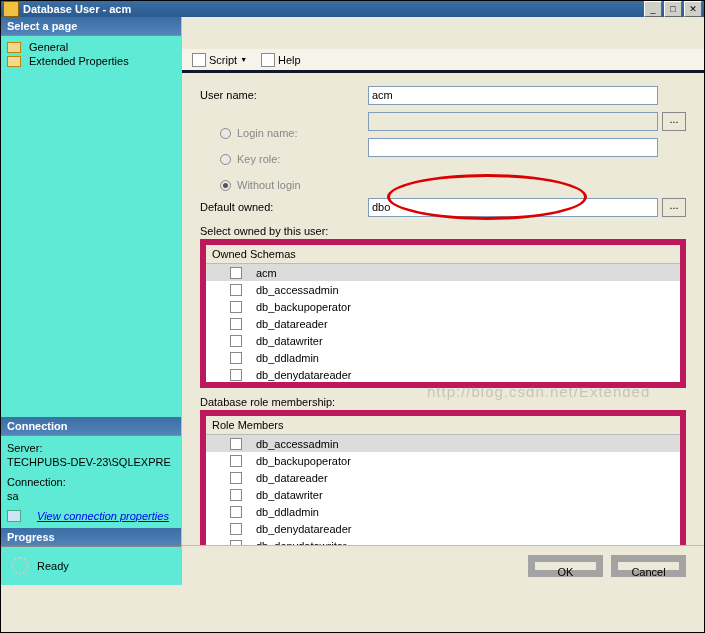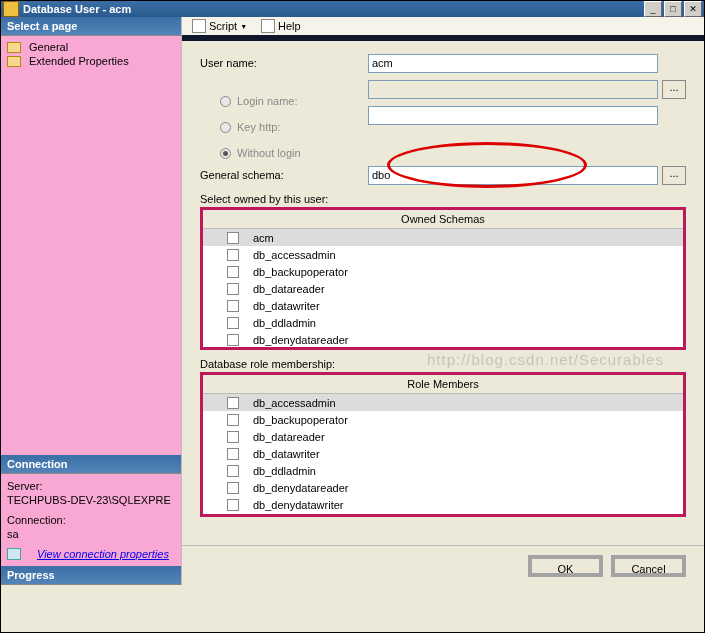--- a/index.html
+++ b/index.html
@@ -3,63 +3,63 @@
 <meta charset="utf-8">
 <style>
 * { box-sizing: border-box; margin: 0; padding: 0; font-family: Tahoma, sans-serif; font-size: 11px; }
 body { background: #ece9d8; width: 705px; height: 633px; overflow: hidden; border: 1px solid #000; }
 .titlebar { background: linear-gradient(#3a6ea5, #2a5a8f); height: 16px; display: flex; align-items: center; padding: 0 2px; color: #fff; }
 .titlebar .icon { width: 16px; height: 16px; background: #f0c040; border: 1px solid #8a6000; margin-right: 4px; }
 .titlebar .title { flex: 1; font-weight: bold; }
 .winbtns { display: flex; gap: 2px; }
 .winbtn { width: 18px; height: 16px; background: #d0d0c8; border: 1px solid #fff; border-right-color: #666; border-bottom-color: #666; font-size: 9px; text-align: center; line-height: 14px; cursor: pointer; color: #000; }
 .main { display: flex; height: 568px; }
-.left { width: 180px; background: #f9a8d4; display: flex; flex-direction: column; }
+.left { width: 180px; background: #5eead4; display: flex; flex-direction: column; }
 .panel-header { background: linear-gradient(#3a6ea5, #5484b8); color: #fff; font-weight: bold; padding: 3px 6px; border-bottom: 1px solid #888; }
 .nav { padding: 4px; flex-shrink: 0; }
 .nav-item { display: flex; align-items: center; gap: 8px; padding: 1px 2px; cursor: pointer; }
 .nav-icon { width: 14px; height: 11px; background: #f5d78e; border: 1px solid #b8860b; }
 .left-spacer { flex: 1; }
 .conn-section { padding: 6px; }
 .conn-label { margin-bottom: 2px; }
 .conn-value { margin-bottom: 8px; }
 .link { color: #0000ee; text-decoration: underline; cursor: pointer; }
 .link-row { display: flex; align-items: flex-end; gap: 16px; font-style: italic; }
 .link-icon { width: 14px; height: 12px; background: #d0e4f5; border: 1px solid #4a8; }
 .progress-section { padding: 10px; display: flex; align-items: center; gap: 8px; }
 .spinner { width: 18px; height: 18px; border: 2px dotted #ccc; border-radius: 50%; }
 .right { flex: 1; background: #ece9d8; display: flex; flex-direction: column; border-left: 1px solid #bbb; }
-.toolbar { height: 24px; border-bottom: 6px solid #0f172a; display: flex; align-items: center; gap: 6px; padding: 0 6px; background: #f5f3ea; }
+.toolbar { height: 24px; border-bottom: 3px solid #0f172a; display: flex; align-items: center; gap: 6px; padding: 0 6px; background: #f5f3ea; margin-top: 32px; }
 .tool-btn { display: flex; align-items: center; gap: 3px; padding: 2px 4px; cursor: pointer; }
 .tool-icon { width: 14px; height: 14px; background: #fff; border: 1px solid #888; }
 .tool-drop { font-size: 7px; }
 .content { padding: 12px 18px 8px 18px; flex: 1; overflow: hidden; position: relative; }
 .field-row { display: flex; align-items: center; margin-bottom: 6px; height: 20px; }
 .field-label { width: 168px; }
 .field-label.indent { padding-left: 20px; color: #888; display: flex; align-items: center; gap: 6px; margin-top: 24px; }
 .radio { width: 11px; height: 11px; border: 1px solid #888; border-radius: 50%; background: #fff; flex-shrink: 0; display: flex; align-items: center; justify-content: center; }
 .radio.sel::after { content: ''; width: 5px; height: 5px; background: #555; border-radius: 50%; }
 .radio.dis { background: #e8e8e8; }
 .field-input { flex: 1; border: 1px solid #7f9db9; background: #fff; height: 19px; padding: 0 3px; line-height: 17px; }
 .field-input.disabled { background: #ece9d8; }
 .browse-btn { width: 24px; height: 19px; margin-left: 4px; border: 1px solid #888; background: #ece9d8; text-align: center; cursor: pointer; }
 .annotation { position: absolute; border: 3px solid #d00; border-radius: 50%; width: 200px; height: 46px; left: 205px; top: 101px; pointer-events: none; }
 .section-label { margin: 8px 0 2px; }
-.grid-container { border: 3px solid #be185d; background: #fff; text-align: center; }
+.grid-container { border: 6px solid #be185d; background: #fff; }
 .grid-header { background: #ece9d8; border-bottom: 1px solid #bbb; padding: 3px 6px; }
 .grid-body { height: 118px; overflow-y: scroll; position: relative; }
 .grid-body.tall { height: 120px; }
 .grid-row { display: flex; align-items: center; height: 17px; padding-left: 6px; }
 .grid-row.sel { background: #dcdcdc; }
 .row-handle { width: 18px; }
 .chk { width: 12px; height: 12px; border: 1px solid #888; background: #fff; }
 .row-text { padding-left: 14px; }
 .watermark { position: absolute; color: rgba(130,130,130,0.35); font-size: 15px; font-family: Arial; pointer-events: none; left: 245px; top: 310px; letter-spacing: 1px; }
 .buttons { height: 40px; border-top: 1px solid #bbb; display: flex; justify-content: flex-end; align-items: center; gap: 8px; padding-right: 18px; background: #ece9d8; }
-.dlg-btn { width: 75px; height: 22px; border: 4px solid #a3a3a3; background: #ece9d8; cursor: pointer; text-align: center; line-height: 20px; }
+.dlg-btn { width: 75px; height: 22px; border: 7px solid #a3a3a3; background: #ece9d8; cursor: pointer; text-align: center; line-height: 20px; }
 </style>
 </head>
 <body>
 
 <div class="titlebar">
   <div class="icon"></div>
   <div class="title">Database User - acm</div>
   <div class="winbtns">
     <div class="winbtn">_</div>
     <div class="winbtn">□</div>
@@ -86,69 +86,73 @@
       <div class="conn-label">Server:</div>
       <div class="conn-value">TECHPUBS-DEV-23\SQLEXPRE</div>
       <div class="conn-label">Connection:</div>
       <div class="conn-value">sa</div>
       <div class="link-row">
         <div class="link-icon"></div>
         <span class="link">View connection properties</span>
       </div>
     </div>
     <div class="panel-header">Progress</div>
+    <div class="progress-section">
+      <div class="spinner"></div>
+      <span>Ready</span>
+    </div>
   </div>
 
   <div class="right">
     <div class="toolbar">
       <div class="tool-btn">
           <div class="tool-icon"></div>
           <span>Script</span>
           <span class="tool-drop">▼</span>
         </div>
       <div class="tool-btn">
           <div class="tool-icon"></div>
           <span>Help</span>
         </div>
     </div>
 
     <div class="content">
       <div class="annotation"></div>
-      <div class="watermark">http://blog.csdn.net/Securables</div>
+      <div class="watermark">http://blog.csdn.net/Extended</div>
 
       <div class="field-row">
         <div class="field-label">User name:</div>
         <div class="field-input">acm</div>
         <div style="width:28px"></div>
       </div>
       <div class="field-row">
         <div class="field-label indent">
             <span class="radio dis"></span>
             <span>Login name:</span>
           </div>
         <div class="field-input disabled"></div>
         <div class="browse-btn">...</div>
       </div>
       <div class="field-row">
         <div class="field-label indent">
             <span class="radio dis"></span>
-            <span>Key http:</span>
+            <span>Key role:</span>
           </div>
         <div class="field-input"></div>
         <div style="width:28px"></div>
       </div>
       <div class="field-row">
         <div class="field-label indent">
             <span class="radio dis sel"></span>
             <span>Without login</span>
           </div>
       </div>
       <div style="height:8px"></div>
       <div class="field-row">
-        <div class="field-label">General schema:</div>
+        <div class="field-label">Default owned:</div>
         <div class="field-input">dbo</div>
         <div class="browse-btn">...</div>
       </div>
 
       <div class="section-label">Select owned by this user:</div>
       <div class="grid-container">
         <div class="grid-header">Owned Schemas</div>
         <div class="grid-body" id="schemas-body">
             <div class="grid-row sel">
               <div class="row-handle"></div>

